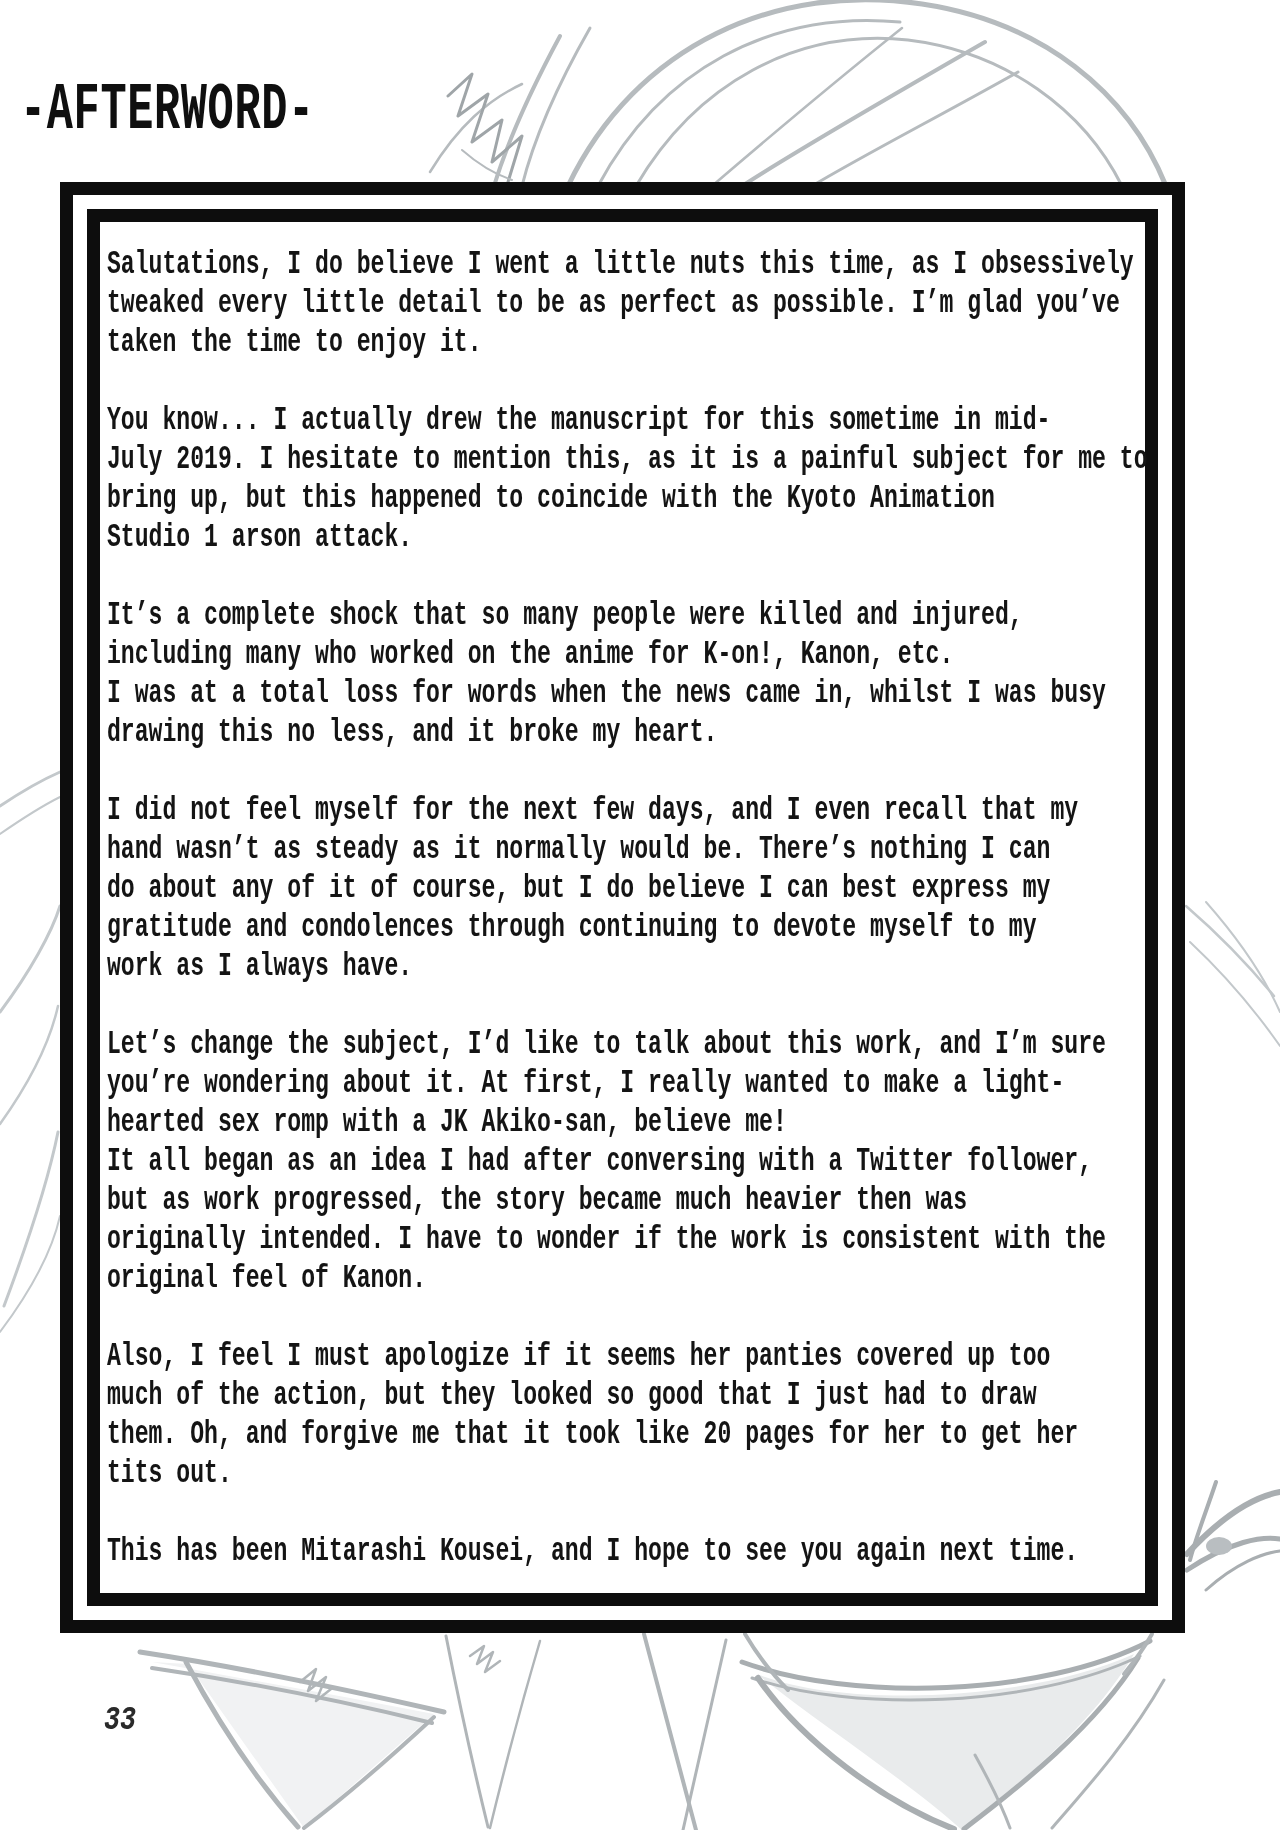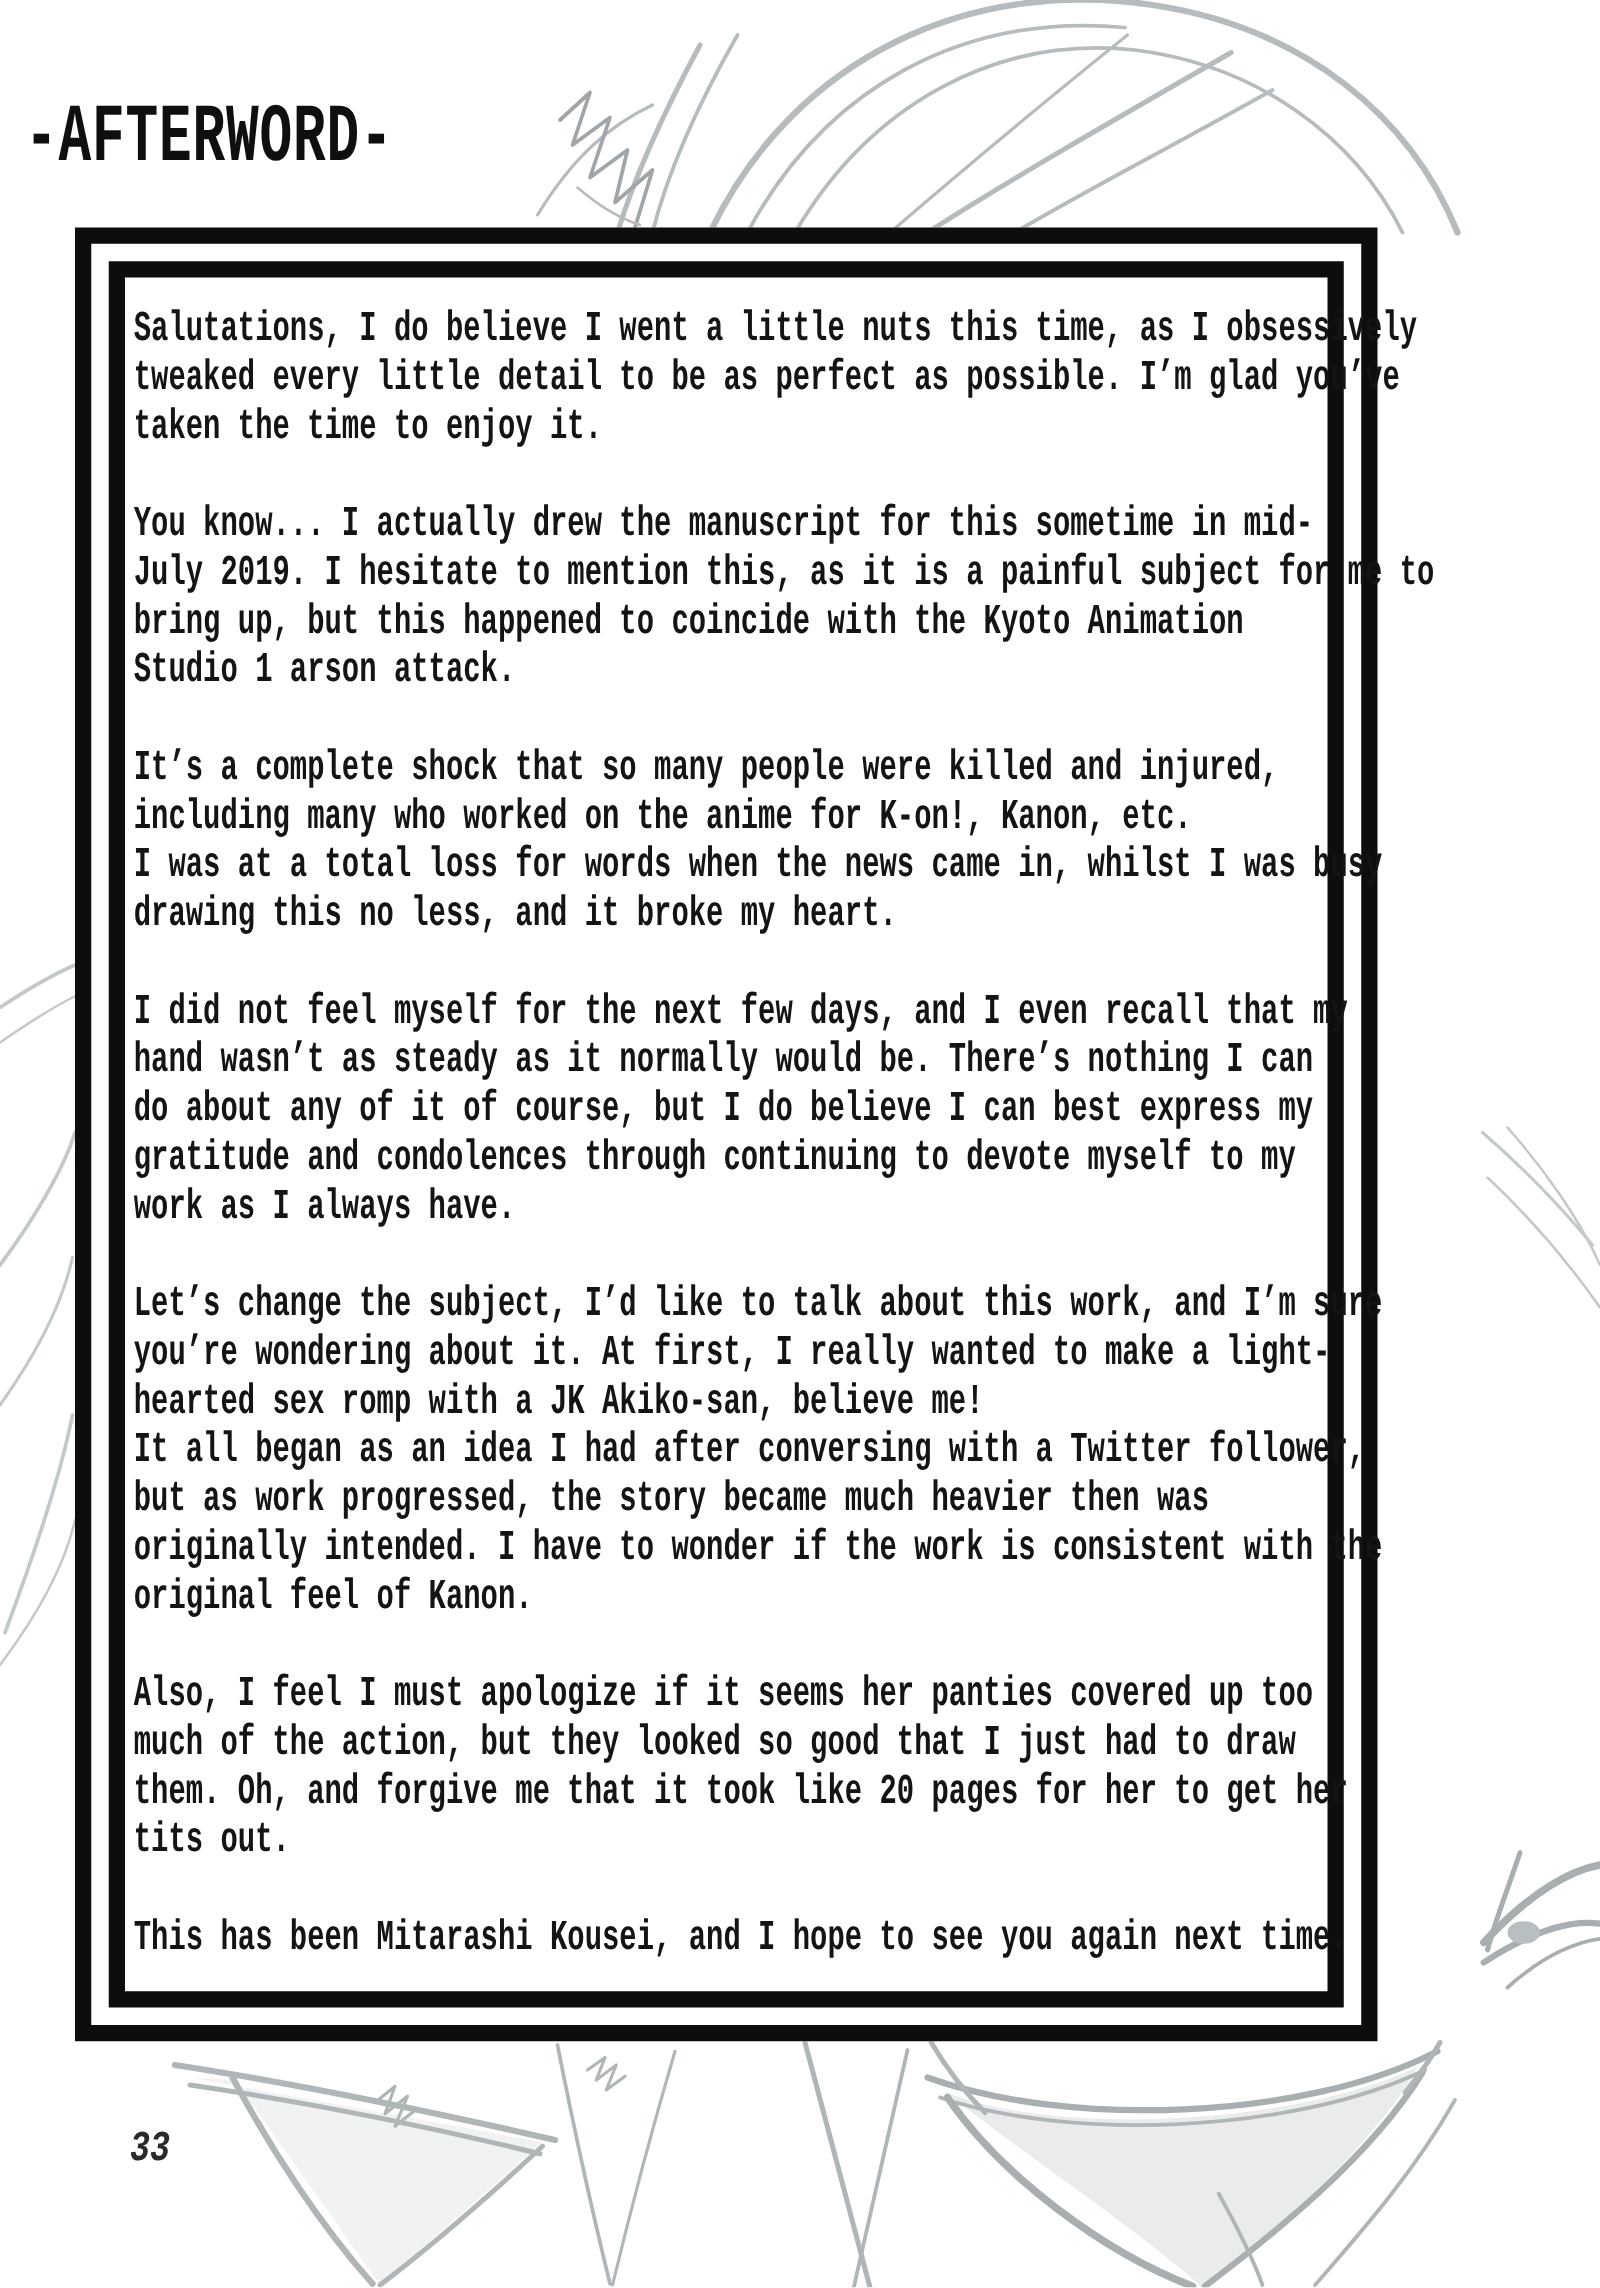--- a/index.html
+++ b/index.html
@@ -7,21 +7,21 @@
     position:relative;width:1280px;height:1830px;background:#ffffff;
     overflow:hidden;font-family:Liberation Mono, monospace;color:#111;padding-left:24px;
   }
   .bg-sketch{position:absolute;left:0;top:0;width:1280px;height:1830px;pointer-events:none;}
   .title{
     position:absolute;left:20px;top:78px;margin:0;
     font-size:66px;font-weight:bold;line-height:1;white-space:nowrap;
     transform:scaleX(0.66);transform-origin:0 0;color:#0f0f0f;letter-spacing:1px;
   }
   .frame-outer{
-    position:absolute;left:60px;top:182px;width:1042px;height:1451px;
+    position:absolute;left:60px;top:182px;width:1125px;height:1451px;
     border:13px solid #0d0d0d;box-sizing:border-box;background:#ffffff;
   }
   .frame-inner{
     position:absolute;left:14px;top:14px;right:14px;bottom:14px;
     border:13px solid #0d0d0d;
   }
   .text-col{
     position:absolute;left:7px;top:23px;
     font-size:34px;font-weight:bold;line-height:39px;color:#141414;
     transform:scaleX(0.68);transform-origin:0 0;white-space:nowrap;

